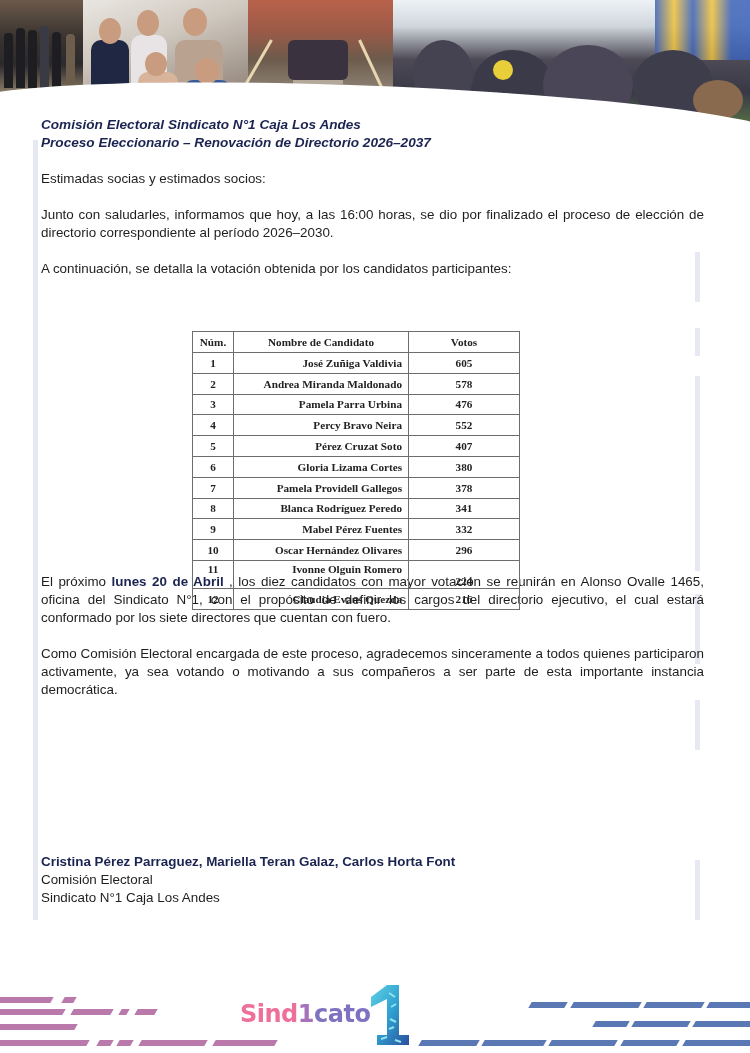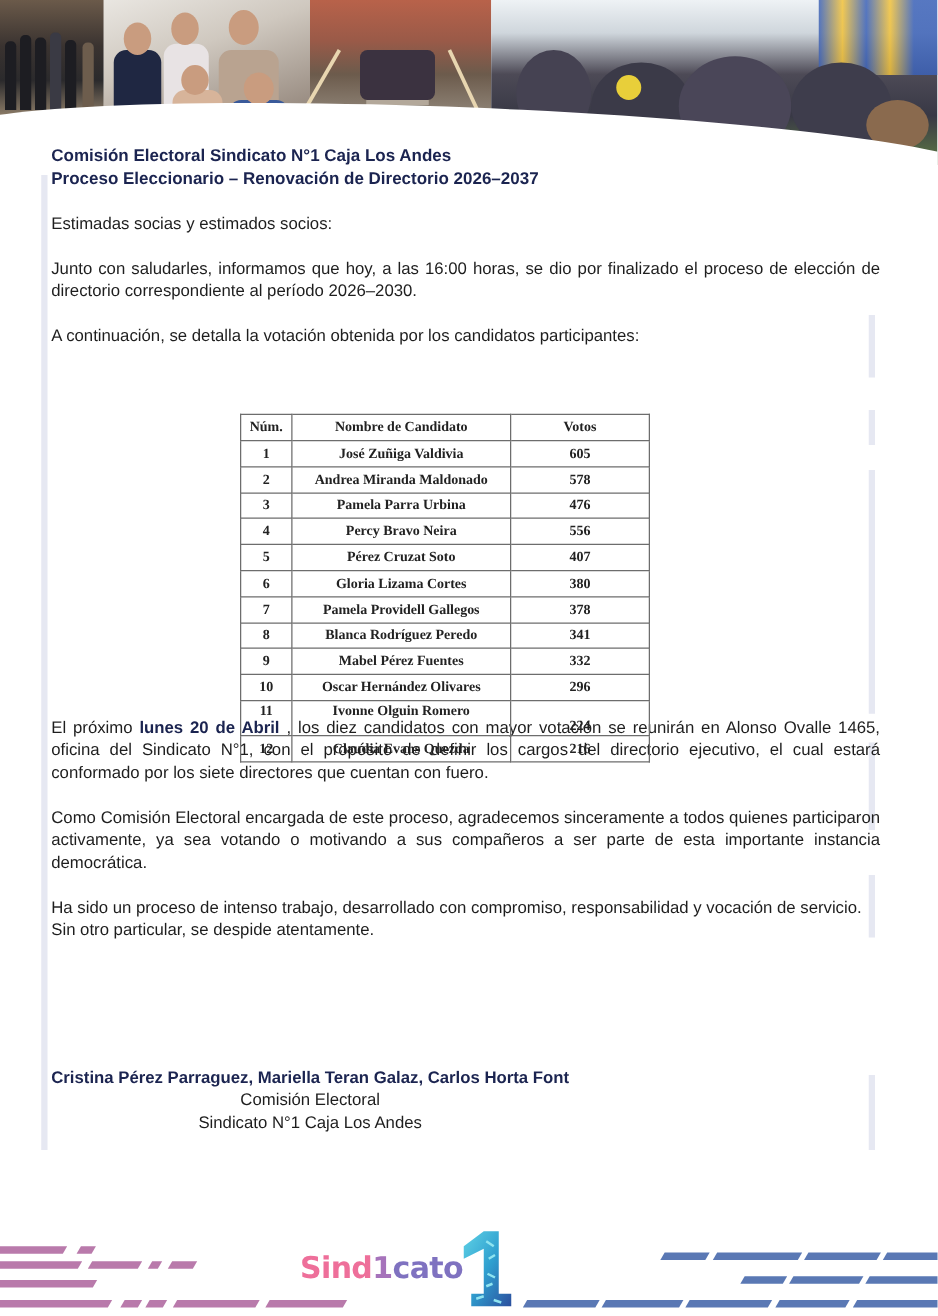--- a/index.html
+++ b/index.html
@@ -19,36 +19,36 @@
   .p4 { left: 393px; width: 357px; height: 132px; background: linear-gradient(180deg,#eef2f5 0%,#cfd6dc 20%,#4d4a56 45%,#383845 70%,#5e7a45 100%); }
   .p4 .slide { position:absolute; top:0; right:0; width:95px; height:60px; background: linear-gradient(90deg,#3c62b8 0%,#f2c23a 20%,#3c62b8 40%,#f2c23a 60%,#3c62b8 80%); opacity:.85; }
   .p4 .crowd { position:absolute; border-radius:50%; }
   .banner-curve { position:absolute; left:-40px; top:86px; width:830px; height:120px; background:#ffffff; border-radius: 50% 50% 0 0 / 30% 30% 0 0; transform: rotate(2.3deg); }
 
   
   .vbar { position:absolute; background:#e6e8f2; width:5px; }
 
   
   .content { position: absolute; left: 41px; top: 116px; width: 663px; font-size: 13.4px; line-height: 18px; color: #1e1e1e; }
-  .title-line { font-weight: bold; color: #1b2450; font-size: 13.6px; line-height: 18px; }
+  .title-line { font-weight: bold; color: #1b2450; font-size: 13.6px; line-height: 18px; font-style: italic; }
   .para { margin-top: 18px; text-align: justify; }
   .para b { color: #1b2450; }
 
   
   .results { position:absolute; left:192px; top:331px; border-collapse: collapse; font-size: 11.2px; font-weight: bold; color:#222;font-family:Liberation Serif, serif; }
   .results th, .results td { border: 1px solid #6d6d6d; padding: 0 6px; height: 20.8px; }
   .results th { font-weight: bold; text-align:center; height: 21px; }
   .results td.num { text-align:center; width: 41px; }
-  .results td.name { width: 175px; text-align:center; }
+  .results td.name { width: 175px; text-align:right; }
   .results td.votes { width: 111px; text-align:center; }
   .results tr.tall td { height: 28px; vertical-align: top; padding-top: 2px; }
   .results tr.tall td.votes { vertical-align: bottom; padding-bottom: 1px; }
 
   
-  .signature { position:absolute; left:41px; top:853px; font-size:13.4px; line-height:18px; color:#1e1e1e;text-align:center; }
+  .signature { position:absolute; left:41px; top:853px; font-size:13.4px; line-height:18px; color:#1e1e1e; }
   .signature .names { font-weight:bold; color:#1b2450; }
   .stripe { position:absolute; height:6px; transform: skewX(-30deg); }
   .pink { background:#b97aab; }
   .blue { background:#5a78b4; }
   .logo { position:absolute; left:240px; top:1000px; font-family:"DejaVu Sans", sans-serif; font-weight:bold; font-size:24px; letter-spacing:-0.5px; }
   .logo .s1 { color:#ee6f9a; }
   .logo .s2 { color:#a673bb; }
   .logo .s3 { color:#7f72c0;text-align:center; }
   .bigone { position:absolute; left:365px; top:983px; width:48px; height:63px; }
 </style>
@@ -107,24 +107,20 @@
   <div class="title-line">Proceso Eleccionario – Renovación de Directorio 2026–2037</div>
 
   <div class="para">Estimadas socias y estimados socios:</div>
   <div class="para">Junto con saludarles, informamos que hoy, a las 16:00 horas, se dio por finalizado el proceso de elección de directorio correspondiente al período 2026–2030.</div>
   <div class="para">A continuación, se detalla la votación obtenida por los candidatos participantes:</div>
 
   <div style="height:277px"></div>
 
   <div class="para"><span>El próximo </span><b>lunes 20 de Abril</b><span> , los diez candidatos con mayor votación se reunirán en Alonso Ovalle 1465, oficina del Sindicato N°1, con el propósito de definir los cargos del directorio ejecutivo, el cual estará conformado por los siete directores que cuentan con fuero.</span></div>
   <div class="para">Como Comisión Electoral encargada de este proceso, agradecemos sinceramente a todos quienes participaron activamente, ya sea votando o motivando a sus compañeros a ser parte de esta importante instancia democrática.</div>
-  <div class="para">
-    <div>Ha sido un proceso de intenso trabajo, desarrollado con compromiso, responsabilidad y vocación de servicio.</div>
-    <div>Sin otro particular, se despide atentamente.</div>
-  </div>
 </div>
 
 <table class="results">
   <thead>
     <tr>
       <th>Núm.</th>
       <th>Nombre de Candidato</th>
       <th>Votos</th>
     </tr>
   </thead>
@@ -140,21 +136,21 @@
         <td class="votes">578</td>
       </tr>
     <tr>
         <td class="num">3</td>
         <td class="name">Pamela Parra Urbina</td>
         <td class="votes">476</td>
       </tr>
     <tr>
         <td class="num">4</td>
         <td class="name">Percy Bravo Neira</td>
-        <td class="votes">556</td>
+        <td class="votes">552</td>
       </tr>
     <tr>
         <td class="num">5</td>
         <td class="name">Pérez Cruzat Soto</td>
         <td class="votes">407</td>
       </tr>
     <tr>
         <td class="num">6</td>
         <td class="name">Gloria Lizama Cortes</td>
         <td class="votes">380</td>

